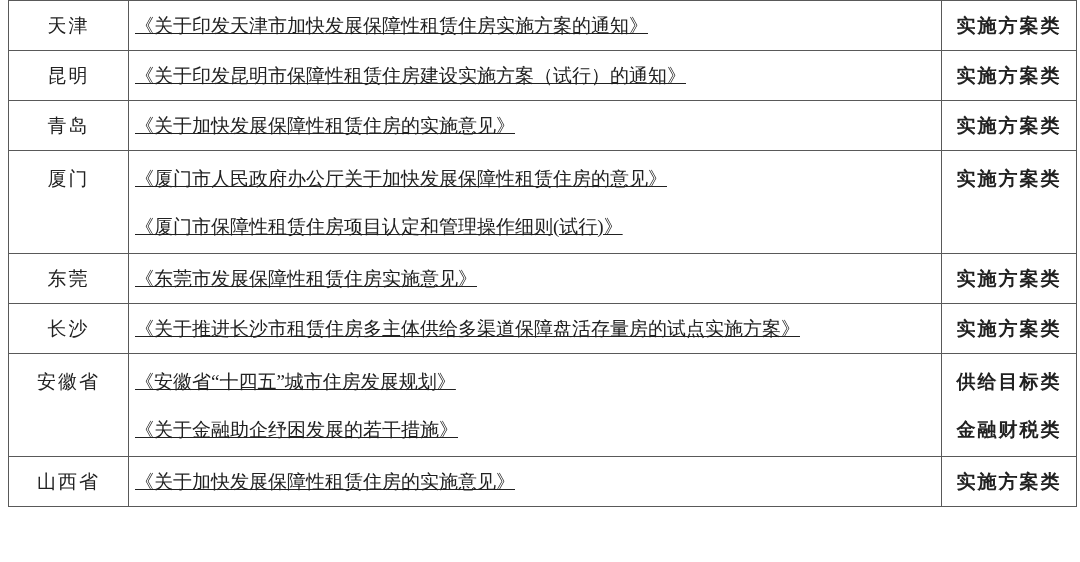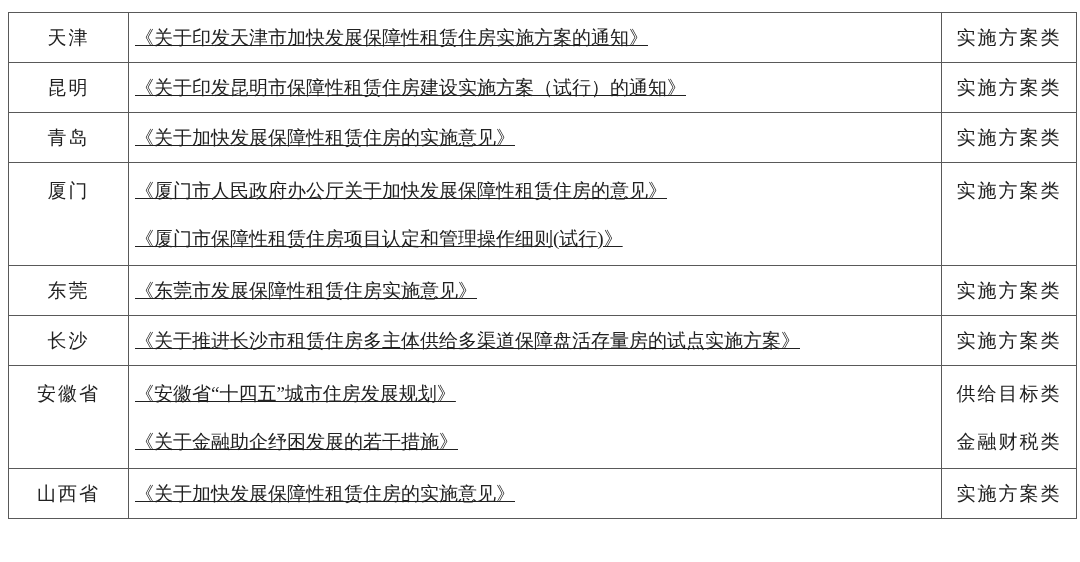--- a/index.html
+++ b/index.html
@@ -10,39 +10,39 @@
   body {
     width: 1080px;
     height: 562px;
     overflow: hidden;
     font-family: "Liberation Serif", "DejaVu Serif", serif;
     color: #212121;
   }
   .page {
     position: absolute;
     left: 8px;
-    top: 12px;
+    top: 0;
   }
   table.policy-table {
     border-collapse: collapse;
     table-layout: fixed;
     width: 1065px;
   }
   table.policy-table td {
     border: 1.5px solid #595959;
     vertical-align: top;
     padding: 0;
     overflow: hidden;
   }
   tr.single { height: 50px; }
   tr.double { height: 103px; }
   tr.double td { padding-top: 3px; }
   .col-region   { width: 119px; }
   .col-title    { width: 812px; text-decoration: underline; }
-  .col-category { width: 134px; }
+  .col-category { width: 134px; font-weight: bold; }
   .line {
     height: 48px;
     display: flex;
     align-items: center;
     font-size: 19px;
     line-height: 1;
     white-space: nowrap;
   }
   .region-line, .category-line {
     justify-content: center;

